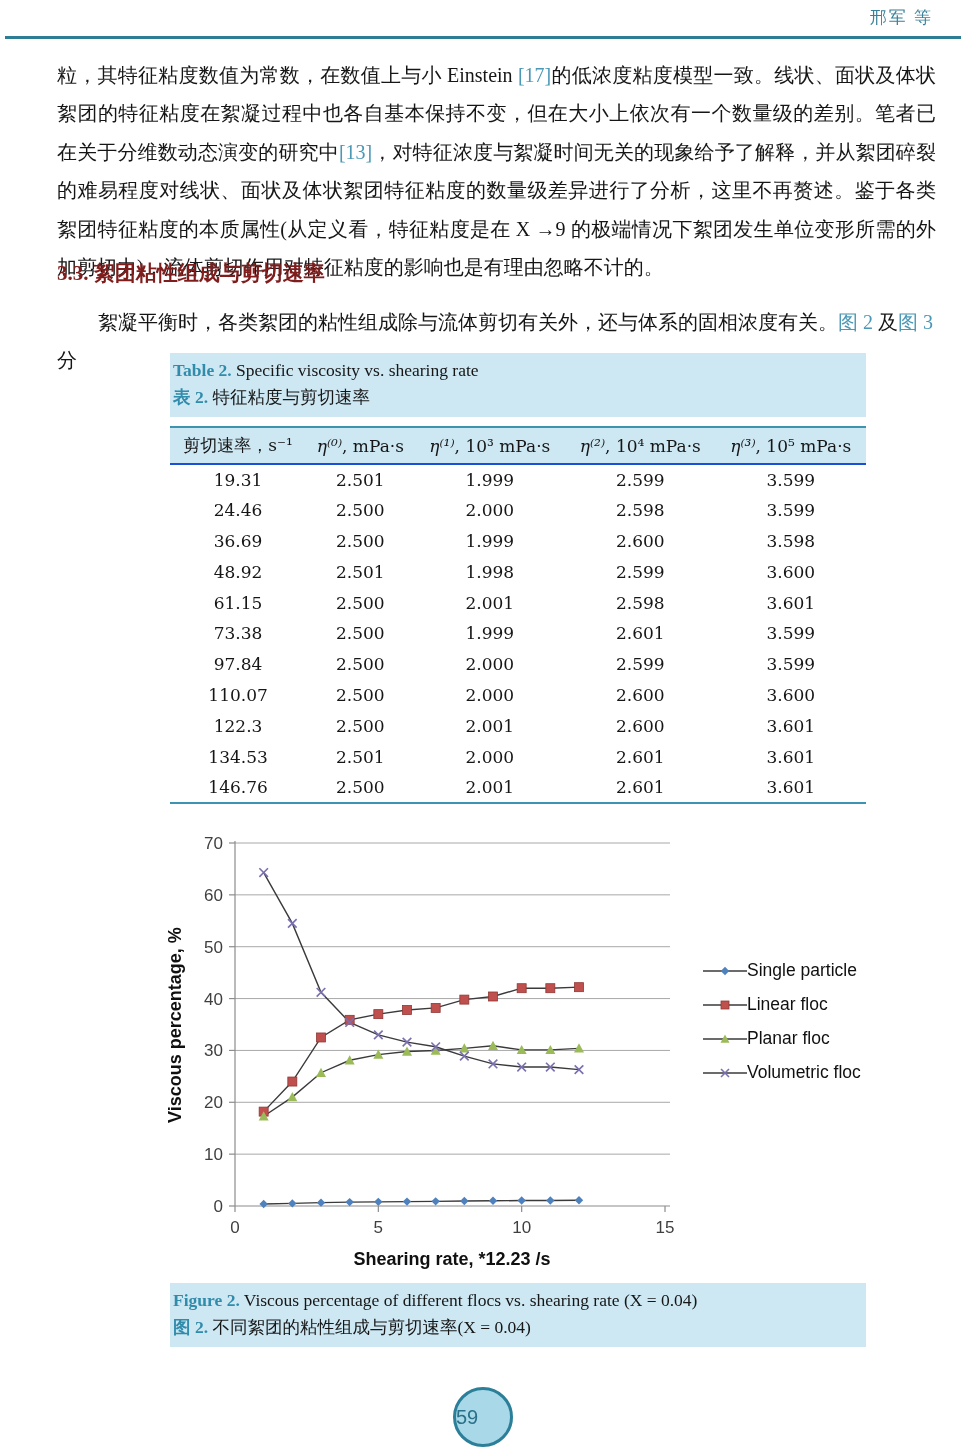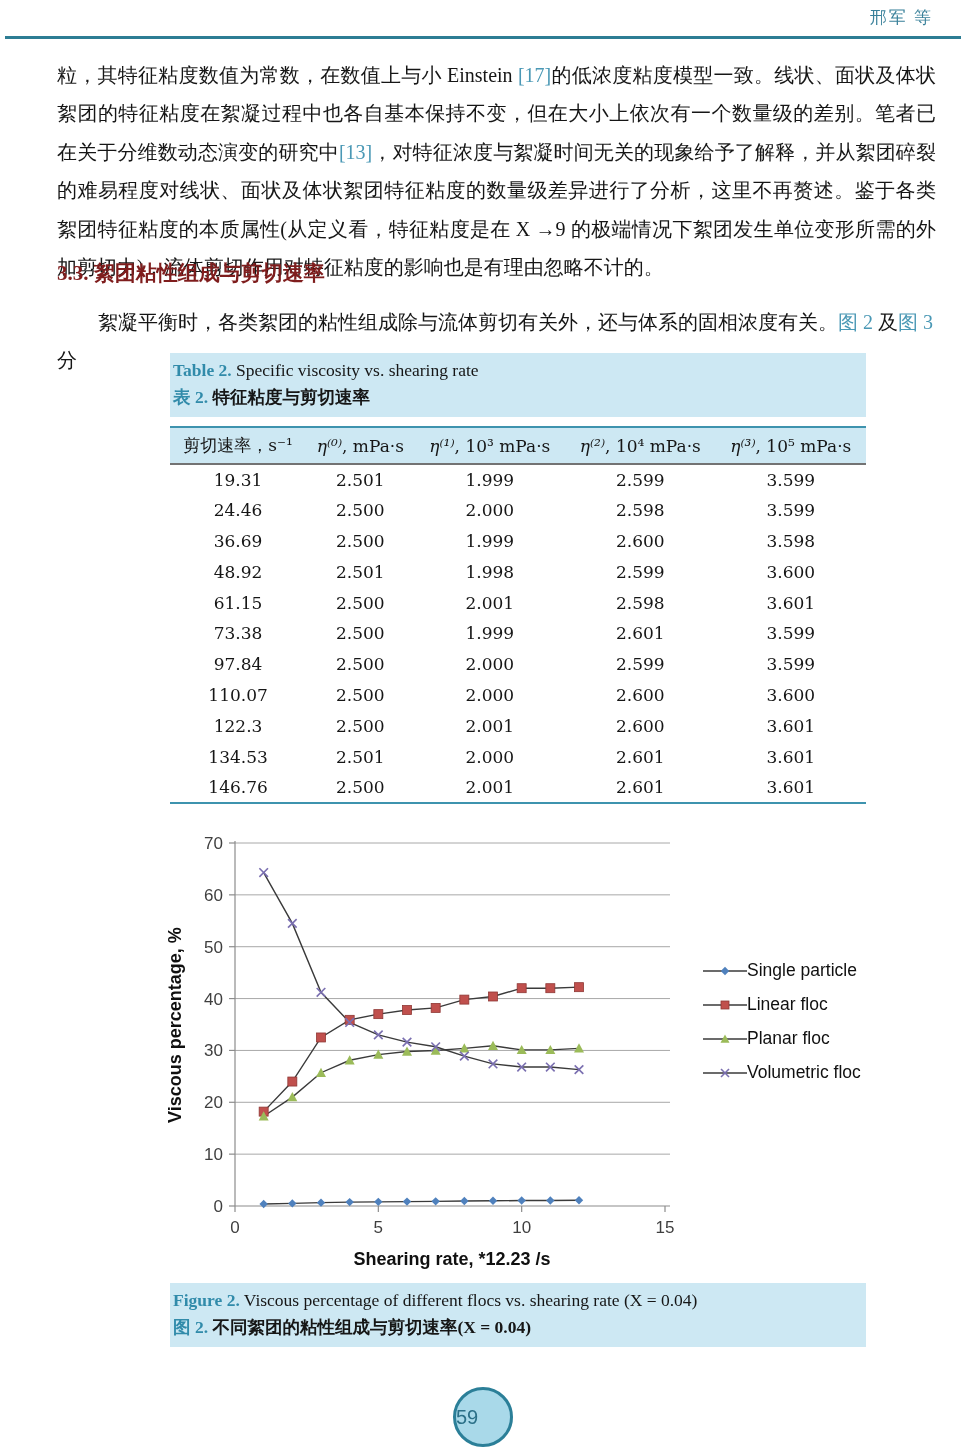--- a/index.html
+++ b/index.html
@@ -12,24 +12,24 @@
 
   .p1 { position:absolute; top:56px; left:57px; width:879px; font-size:20px;
         line-height:38.4px; text-align:justify; text-justify:inter-ideograph; }
   .link { color:#4a98b5; cursor:pointer; }
   .h33 { position:absolute; top:259px; left:57px; font-size:21px; font-weight:bold; color:#7f1d1d; }
   .p2 { position:absolute; top:303px; left:57px; width:884px; font-size:20px; line-height:38px; text-indent:41px; }
 
   .tblock { position:absolute; left:170px; top:353px; width:696px; }
   .cap { background:#cde8f3; padding:4px 3px 7px; font-size:17.5px; line-height:26.5px; }
   .cap-label { color:#318baa; font-weight:bold; }
-  .zh-bold { font-weight:bold; }
+  .zh-bold { font-weight:normal; }
   .tgap { height:9px; background:#ffffff; }
   table { width:100%; border-collapse:collapse; border-bottom:2px solid #3e93ae; }
-  thead tr { background:#cde8f3; border-top:2px solid #3e93ae; border-bottom:2px solid #737373;padding-left:20px; }
+  thead tr { background:#cde8f3; border-top:2px solid #3e93ae; border-bottom:2px solid #1d4ed8;padding-left:20px; }
   th { font-weight:normal; height:37px; font-size:17px; text-align:center;
        font-family:"DejaVu Serif","Liberation Serif",serif; }
   td { text-align:center; height:30.8px; font-size:17px; font-family:"DejaVu Serif","Liberation Serif",serif; }
   .eta { font-style:italic; }
 
   svg { font-family:"Liberation Sans","DejaVu Sans",sans-serif; }
   .chart-svg { position:absolute; left:165px; top:833px; }
   .legend { position:absolute; left:703px; top:960px; display:flex; flex-direction:column; gap:13px;
             font-family:"Liberation Sans","DejaVu Sans",sans-serif; font-size:17.5px; color:#101010; }
   .legend-item { display:flex; align-items:center; }

